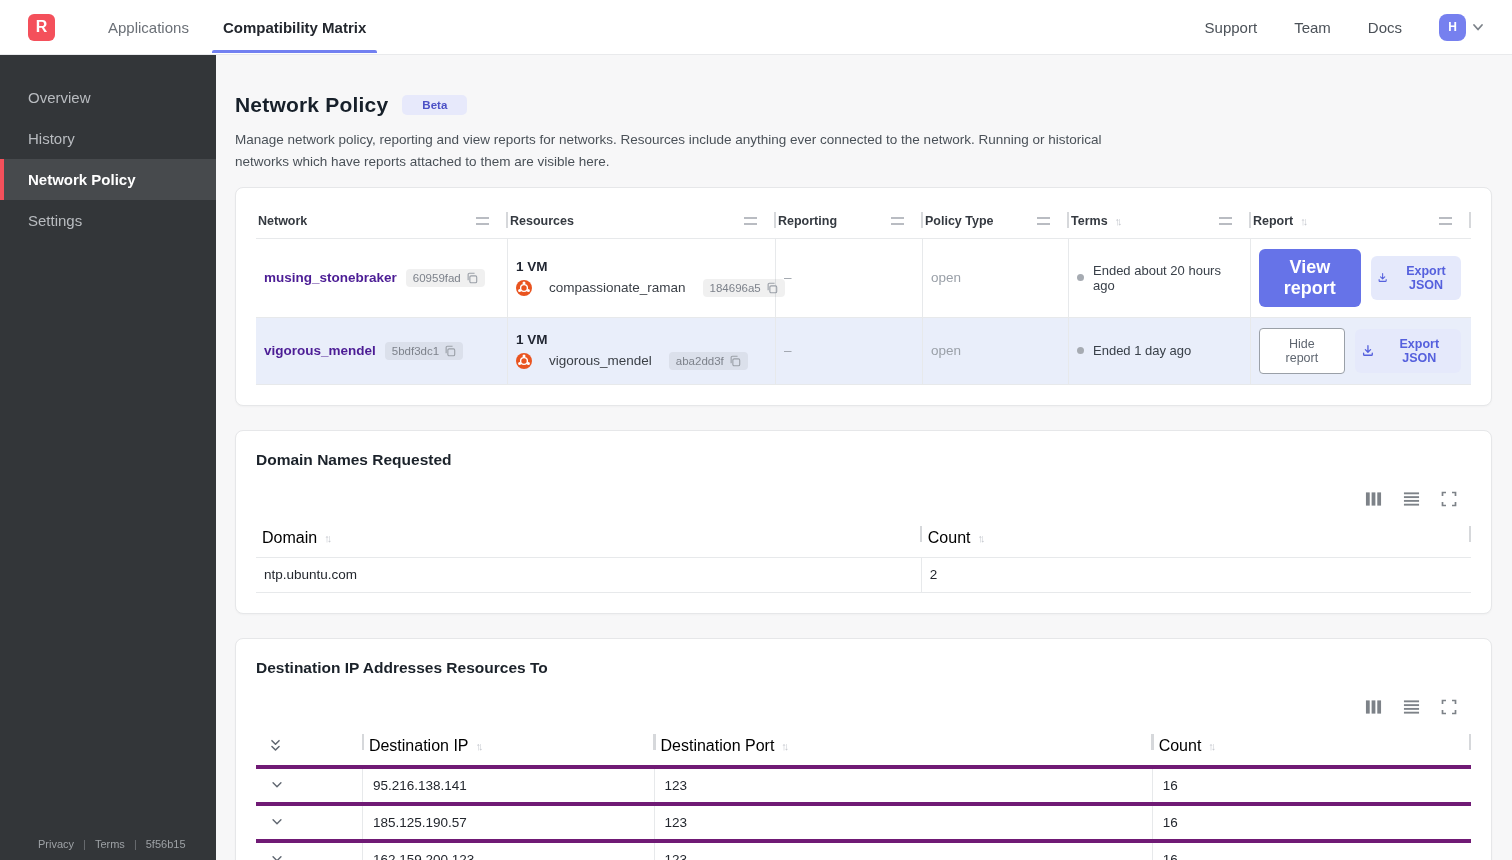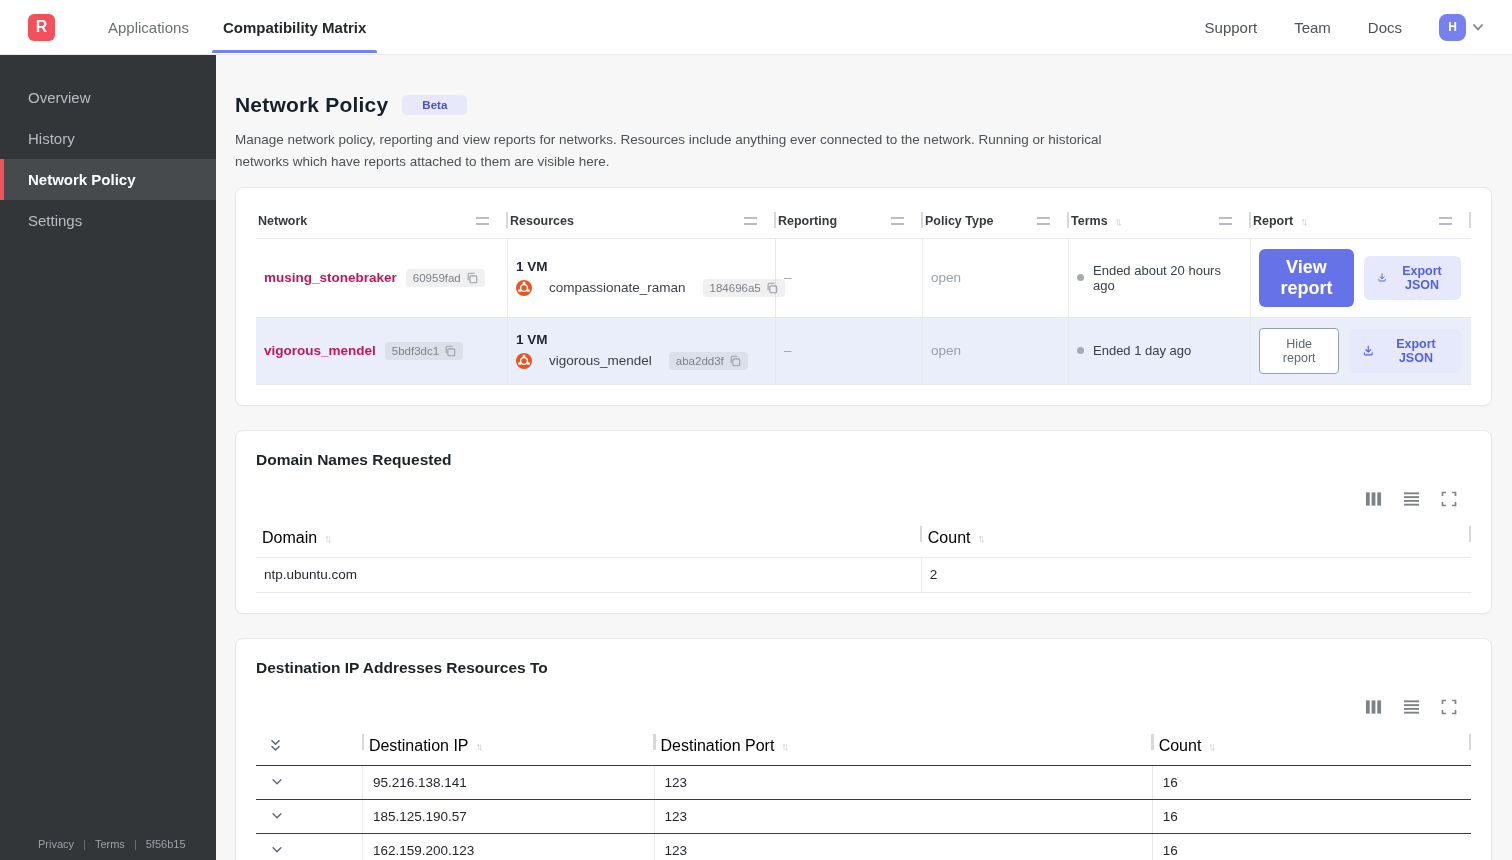--- a/index.html
+++ b/index.html
@@ -57,57 +57,57 @@
   .resize { margin-left:auto; margin-right:9px; width:13px; height:8px; border-top:2px solid #b9bcc2;
     border-bottom:2px solid #b9bcc2; cursor:col-resize; }
   .nw-row { display:grid; grid-template-columns:252px 268px 147px 146px 182px 1fr;
     border-top:1px solid #e7e9eb; }
   .nw-row:last-child { border-bottom:1px solid #e7e9eb; }
   .nw-row.hl { background:#e9eefa; }
   .td { padding:10px 10px 10px 8px; font-size:13.5px; color:#2b3138; display:flex;
     align-items:center; border-right:1px solid #e7e9eb; min-height:54px; }
   .td:last-child { border-right:none; }
   .name-line { display:flex; align-items:center; gap:9px; }
-  .nw-name { font-weight:700; color:#be185d; }
+  .nw-name { font-weight:700; color:#4c1d95; }
   .id-pill { display:inline-flex; align-items:center; gap:5px; background:rgba(0,0,0,.06);
     color:#7d828b; font-size:11.5px; padding:3px 7px; border-radius:4px; cursor:pointer; }
   .res-cell { flex-direction:column; align-items:flex-start; justify-content:center; gap:5px; }
   .res-count { font-weight:700; color:#1f2430; }
   .res-line { display:flex; align-items:center; gap:17px; color:#3a3f46; }
   .muted { color:#9aa0a8; }
   .status-cell { gap:9px; font-size:13px; color:#394049; }
   .dot { width:7px; height:7px; border-radius:50%; background:#a6abb2; flex:none; }
   .report-cell { gap:10px; }
   .btn-primary { background:#6673e8; color:#fff; font-size:18px; font-weight:700;
     padding:8px 13px; border-radius:6px; border:none; cursor:pointer; font-family:inherit; }
   .btn-outline { background:#fff; color:#5f6670; font-size:12.5px; font-weight:400;
     padding:8px 13px; border-radius:4px; border:1px solid #9aa0a8; cursor:pointer; font-family:inherit; }
   .btn-export { display:inline-flex; align-items:center; gap:9px; background:#e5e9fb;
-    color:#5560dd; font-size:12.5px; font-weight:700; padding:8px 13px; border-radius:6px;
+    color:#5560dd; font-size:12.5px; font-weight:700; padding:8px 6px; border-radius:6px;
     border:none; cursor:pointer; font-family:inherit; }
 
   
   .card-title { font-size:15.5px; font-weight:700; color:#1b222a; }
   .toolbar { display:flex; justify-content:flex-end; align-items:center; gap:21px;
     margin:22px 14px 16px 0; }
   .tool-ic { cursor:pointer; display:flex; }
 
   .simple-th { display:flex; align-items:center; padding:6px 8px 10px 6px; position:relative; }
   .simple-th::after { content:""; position:absolute; right:0; top:3px; height:16px; width:2px; background:#d6d8db; }
   .simple-th.noline::after { display:none; }
   .bar-left::before { content:""; position:absolute; left:-1px; top:3px; height:16px; width:2px; background:#d6d8db; }
 
   .dom-grid { display:grid; grid-template-columns:54.8% 45.2%; }
   .dom-row { display:grid; grid-template-columns:54.8% 45.2%; border-top:1px solid #e7e9eb;
     border-bottom:1px solid #e7e9eb; }
   .dom-td { padding:9px 8px; font-size:13.5px; color:#23272e; border-right:1px solid #e7e9eb; min-height:34px;
     display:flex; align-items:center;text-align:center; }
 
   .ip-grid { display:grid; grid-template-columns:8.8% 24% 41% 26.2%; }
-  .ip-row { display:grid; grid-template-columns:8.8% 24% 41% 26.2%; border-top:1px solid #701a75; }
+  .ip-row { display:grid; grid-template-columns:8.8% 24% 41% 26.2%; border-top:4px solid #701a75; }
   .ip-row:last-child { border-bottom:1px solid #e7e9eb; }
   .ip-td { padding:8px 10px; font-size:13.5px; color:#23272e; display:flex; align-items:center;
     border-right:1px solid #e7e9eb; min-height:33px; }
   .ip-td:last-child, .dom-td:last-child { border-right:none; }
   .exp-td { padding-left:14px; cursor:pointer; }
 
   svg { display:block; }
 </style>
 </head>
 <body>

